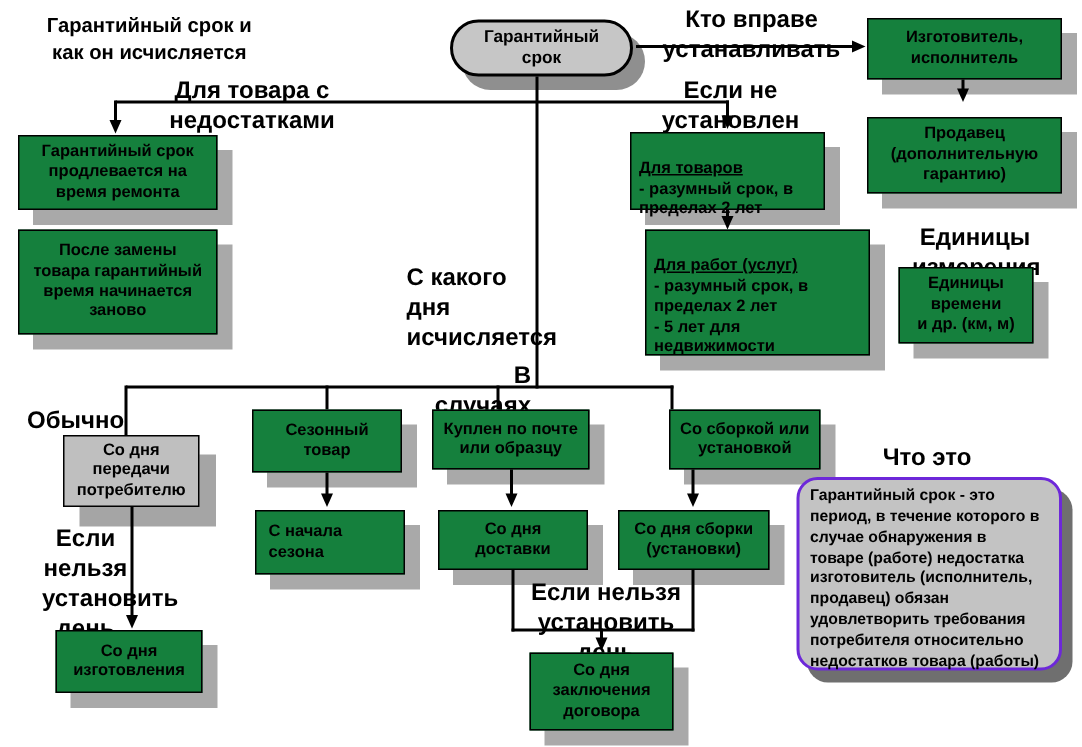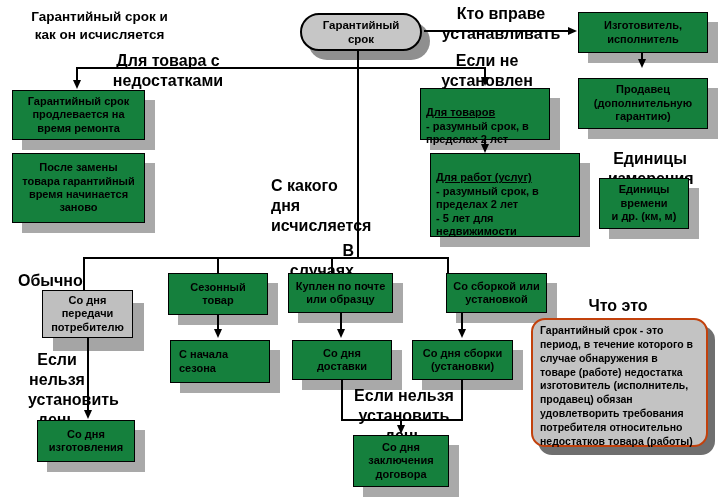--- a/index.html
+++ b/index.html
@@ -21,21 +21,21 @@
   .box.rounded { border-radius:0; }
   .oval {
     position:absolute; box-sizing:border-box;
     border:2px solid #000; background:#c6c6c6; border-radius:19px;
     box-shadow:8px 9px 0 #8f8f8f;
     display:flex; align-items:center; justify-content:center;
     text-align:center; font-size:11.5px; line-height:1.25; white-space:pre-line;
   }
   .bigbox {
     position:absolute; box-sizing:border-box;
-    border:2px solid #c2410c; background:#c3c3c3; border-radius:14px;
+    border:2px solid #6d28d9; background:#c3c3c3; border-radius:14px;
     box-shadow:7px 8px 0 #6f6f6f;
     font-size:10.5px; line-height:1.32; white-space:pre-line;
     text-align:left; padding:4px 4px 2px 7px;
   }
   .label {
     position:absolute; font-size:16px; line-height:1.25;
     white-space:pre-line; text-align:center;
   }
   .title { font-size:13.5px; line-height:1.3; }
   .u { text-decoration:underline; }

